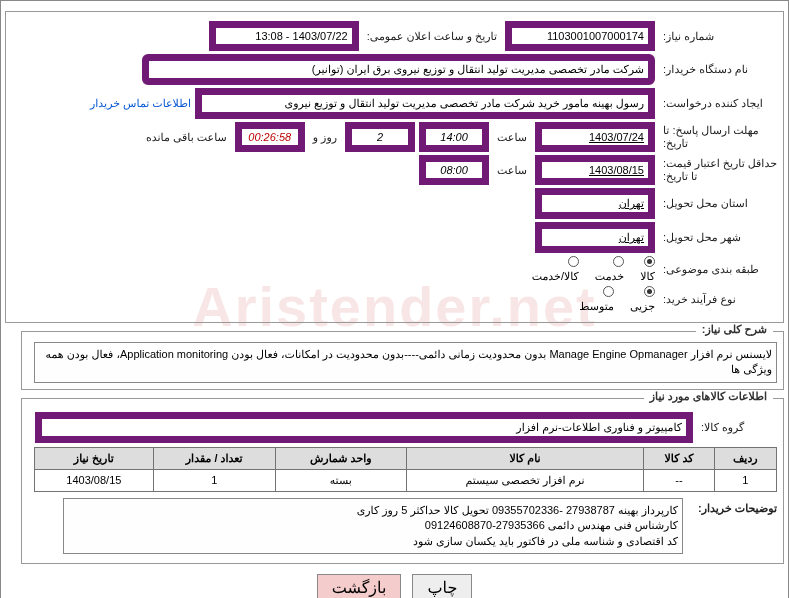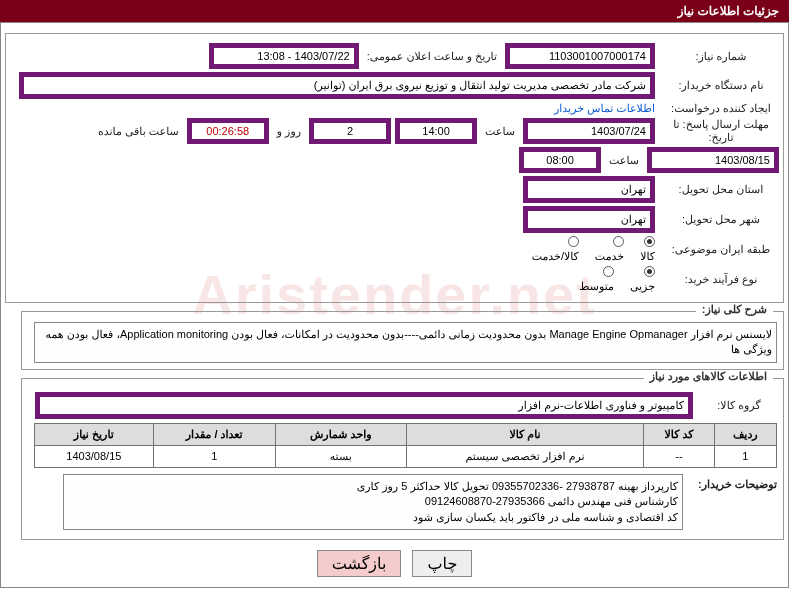--- a/index.html
+++ b/index.html
@@ -5,28 +5,28 @@
 * { box-sizing: border-box; margin: 0; padding: 0; }
 body { font-family: Tahoma, Arial, sans-serif; font-size: 11px; background: #fff; direction: rtl; }
 .page-wrap { width: 789px; margin: 0 auto; background: #fff; position: relative; }
 .wm { position: absolute; left: 50%; top: 50%; transform: translate(-50%,-50%); font-size: 56px; font-weight: bold; color: rgba(200,50,50,0.12); z-index: 0; pointer-events: none; letter-spacing: 2px; }
 .header-bar { background: #7a0019; color: #fff; padding: 4px 10px; font-weight: bold; font-size: 12px; }
 .outer { border: 1px solid #888; padding: 4px 4px 10px 4px; position: relative; z-index: 1; }
 .panel { border: 1px solid #999; padding: 6px 4px; margin: 6px 0; }
 .fieldset { border: 1px solid #999; margin: 8px 0 4px 16px; padding: 10px 6px 6px 12px; position: relative; }
 .fieldset-legend { position: absolute; top: -9px; right: 10px; background: #fff; padding: 0 6px; font-weight: bold; color: #333; }
 .row { display: flex; align-items: center; margin: 3px 0; gap: 4px; }
-.lbl { width: 120px; color: #222; text-align: center; padding-left: 4px; }
+.lbl { width: 120px; color: #222; text-align: left; padding-left: 4px; }
 .lbl2 { color: #222; padding: 0 4px; }
-.val { border: 5px solid #701a75; background: #fff; padding: 2px 4px; min-height: 18px; display: inline-block; }
+.val { border: 7px solid #701a75; background: #fff; padding: 2px 4px; min-height: 18px; display: inline-block; }
 .w1 { width: 150px; }
-.w2 { width: 636px; }
+.w2 { width: 513px; border-radius: 6px; }
 .w3 { width: 460px; }
-.w4 { width: 132px; }
-.w-time { width: 82px; text-align: center; }
+.w4 { width: 120px; text-decoration: underline; }
+.w-time { width: 70px; text-align: center; font-style: italic; }
 .link { color: #0a5ad6; cursor: pointer; }
 .radio-row { display: flex; gap: 16px; align-items: center; }
 .radio-opt { display: flex; align-items: flex-start; gap: 3px; flex-direction: column; }
 .radio-dot { width: 11px; height: 11px; border: 1px solid #555; border-radius: 50%; display: inline-flex; align-items: center; justify-content: center; }
 .radio-dot.sel::after { content:""; width:5px; height:5px; background:#333; border-radius:50%; }
 .note-red { color: #b00; font-size: 11px; }
 .textarea { border: 1px solid #888; background: #fefefe; padding: 4px; width: 560px; min-height: 36px; font-size: 11px; line-height: 1.4; }
 table.grid { width: 100%; border-collapse: collapse; margin-top: 4px; }
 table.grid th, table.grid td { border: 1px solid #737373; padding: 4px; text-align: center; font-size: 11px; }
 table.grid th { background: #ddd; font-weight: bold; }
@@ -35,71 +35,72 @@
 .btn-back { background: #f4cccc; }
 .countdown { color: #b00; }
 .desc-lbl { width: 90px; color: #222; font-weight: bold; text-align: right; padding-left: 6px; align-self: flex-start; padding-top: 4px; }
 </style>
 </head>
 <body>
 
 <div class="page-wrap">
   <div class="wm">Aristender.net</div>
 
-  <div class="header-bar">جزئیات اطلاعات نیاز</div>
 
   <div class="outer">
     <div class="panel">
 
       <div class="row">
         <span class="lbl">شماره نیاز:</span>
         <span class="val w1">1103001007000174</span>
         <span class="lbl2">تاریخ و ساعت اعلان عمومی:</span>
         <span class="val w1">1403/07/22 - 13:08</span>
       </div>
 
       <div class="row">
         <span class="lbl">نام دستگاه خریدار:</span>
         <span class="val w2">شرکت مادر تخصصی مدیریت تولید انتقال و توزیع نیروی برق ایران (توانیر)</span>
       </div>
 
       <div class="row">
         <span class="lbl">ایجاد کننده درخواست:</span>
+        <span class="val w3">رسول بهینه مامور خرید شرکت مادر تخصصی مدیریت تولید انتقال و توزیع نیروی</span>
         <span class="link">اطلاعات تماس خریدار</span>
       </div>
 
       <div class="row">
         <span class="lbl">مهلت ارسال پاسخ: تا تاریخ:</span>
         <span class="val w4">1403/07/24</span>
         <span class="lbl2">ساعت</span>
         <span class="val w-time">14:00</span>
         <span class="val w-time">2</span>
         <span class="lbl2">روز و</span>
         <span class="val w-time countdown">00:26:58</span>
         <span class="lbl2">ساعت باقی مانده</span>
       </div>
 
       <div class="row">
+        <span class="lbl">حداقل تاریخ اعتبار قیمت: تا تاریخ:</span>
         <span class="val w4">1403/08/15</span>
         <span class="lbl2">ساعت</span>
         <span class="val w-time">08:00</span>
       </div>
 
       <div class="row">
         <span class="lbl">استان محل تحویل:</span>
         <span class="val w4">تهران</span>
       </div>
 
       <div class="row">
         <span class="lbl">شهر محل تحویل:</span>
         <span class="val w4">تهران</span>
       </div>
 
       <div class="row">
-        <span class="lbl">طبقه ایران موضوعی:</span>
+        <span class="lbl">طبقه بندی موضوعی:</span>
         <div class="radio-row" id="subject-radios">
             <label class="radio-opt">
               <span class="radio-dot sel"></span>
               <span>کالا</span>
             </label>
             <label class="radio-opt">
               <span class="radio-dot"></span>
               <span>خدمت</span>
             </label>
             <label class="radio-opt">

